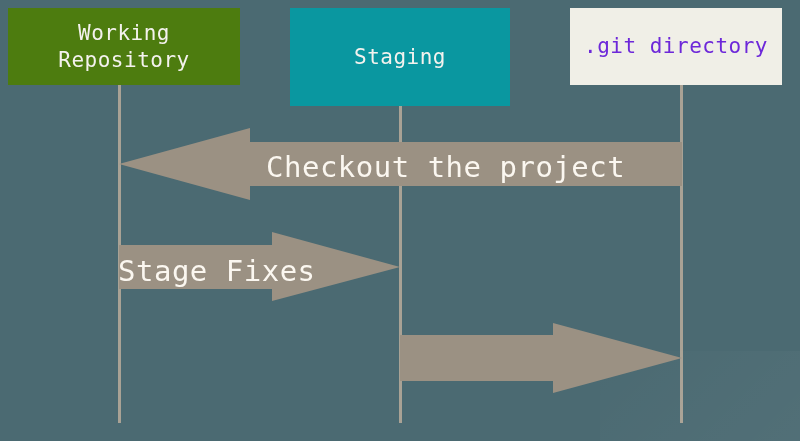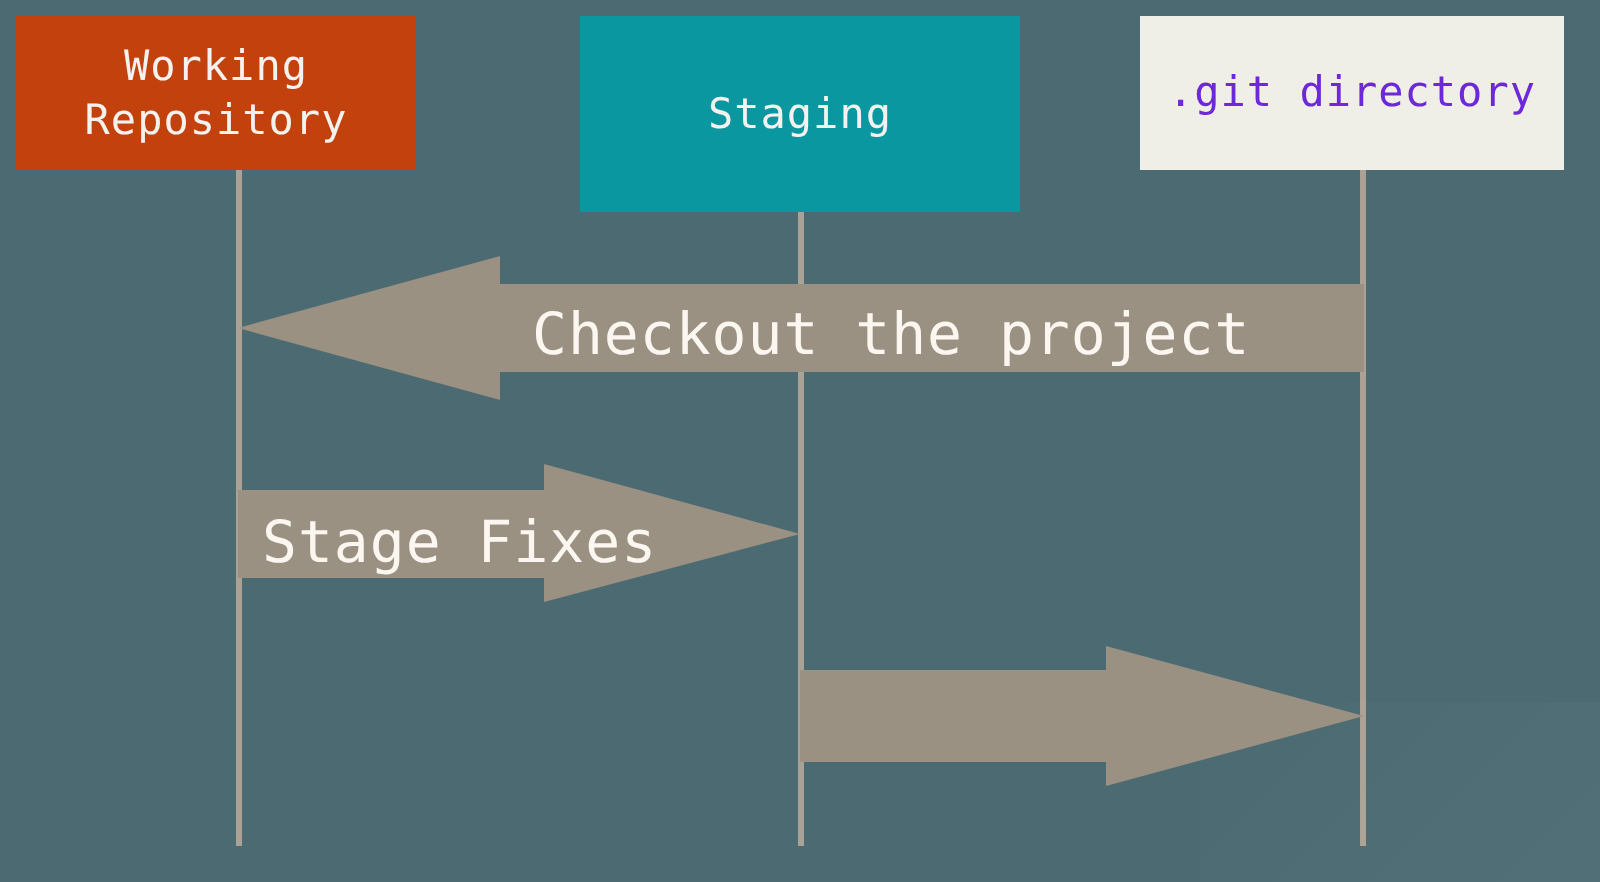--- a/index.html
+++ b/index.html
@@ -35,23 +35,23 @@
     white-space: pre;
     z-index: 4;
   }
   .node-line {
     display: block;
   }
 
   #node-working {
     left: 8px;
     top: 8px;
-    width: 200px;
+    width: 232px;
     height: 77px;
-    background: #c2410c;
+    background: #4d7c0f;
     color: #f4f2ee;
   }
   #node-staging {
     left: 290px;
     top: 8px;
     width: 220px;
     height: 98px;
     background: #0a97a0;
     color: #f4f2ee;
   }
@@ -88,21 +88,21 @@
   
   .arrow-label {
     position: absolute;
     color: #fbf7f0;
     font-size: 29px;
     letter-spacing: 0.5px;
     white-space: pre;
     z-index: 3;
   }
   #label-checkout { left: 266px; top: 150px; }
-  #label-stage    { left: 131px; top: 254px; }
+  #label-stage    { left: 118px; top: 254px; }
   #label-commit   { left: 437px; top: 346px; }
 
   
   #watermark {
     position: absolute;
     right: 0;
     bottom: 0;
     width: 200px;
     height: 90px;
     background: linear-gradient(135deg, rgba(255,255,255,0.000) 0%, rgba(255,255,255,0.022) 60%, rgba(255,255,255,0.035) 100%);

